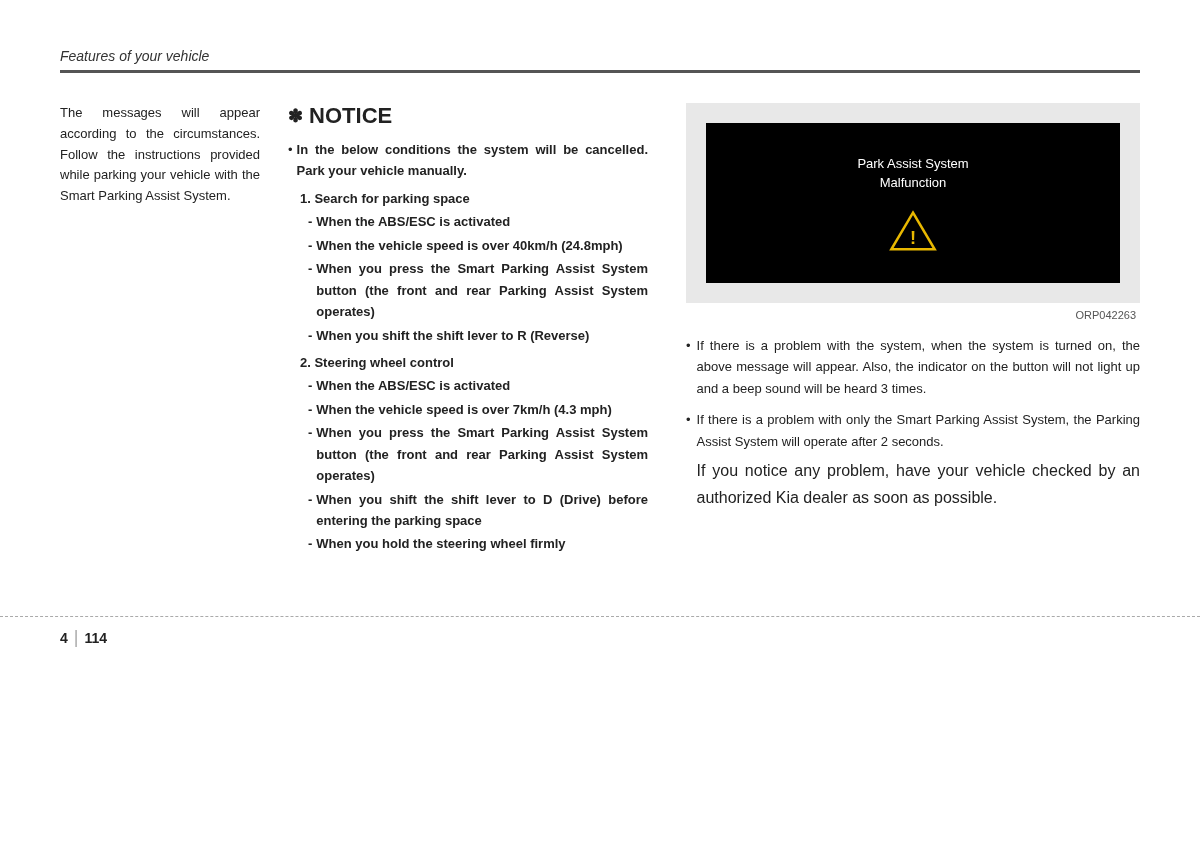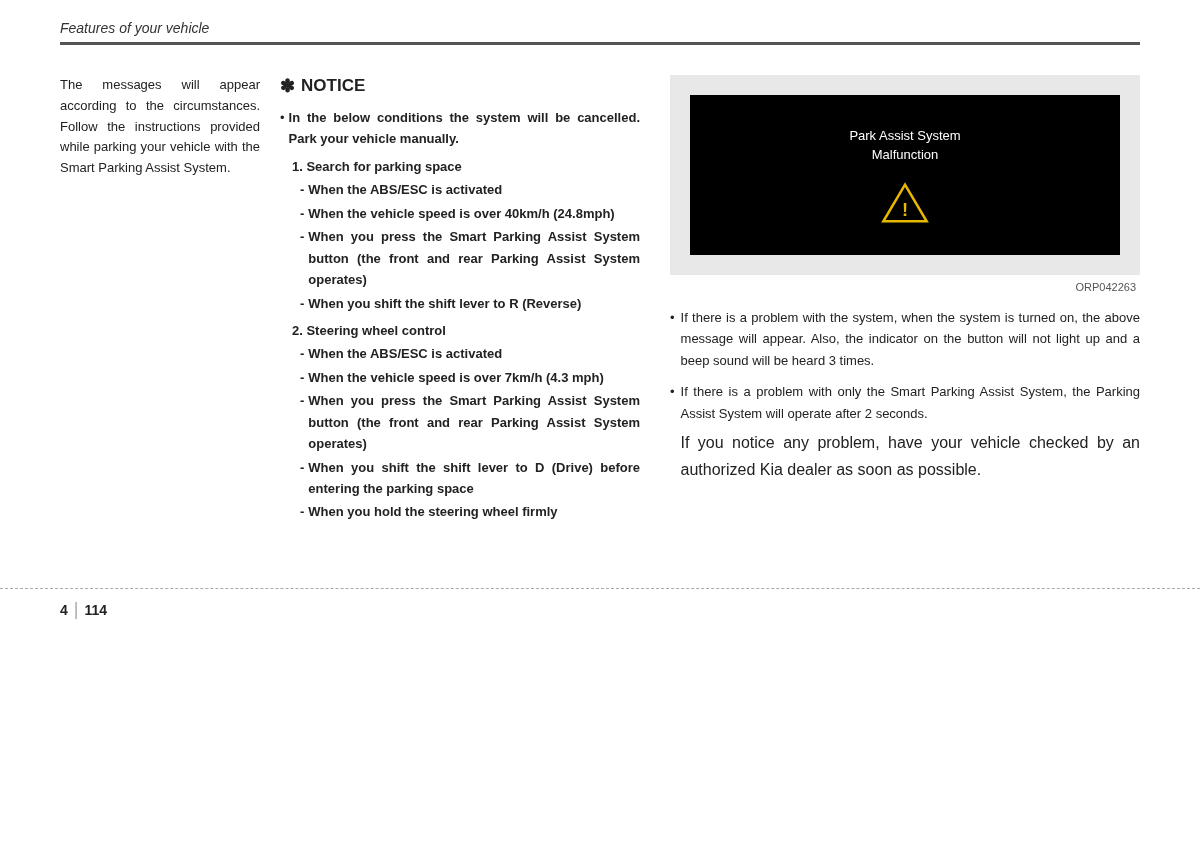--- a/index.html
+++ b/index.html
@@ -16,40 +16,41 @@
       font-size: 13px;
       color: #222;
       overflow: hidden;
     }
 
     .page-wrapper {
       width: 1200px;
       height: 630px;
       position: relative;
       padding: 0 60px;
+      margin-top: 28px;
     }
 
     
     .header {
       padding-top: 20px;
       padding-bottom: 6px;
       border-bottom: 3px solid #555;
       margin-bottom: 30px;
     }
 
     .header-title {
       font-size: 14px;
       font-style: italic;
       color: #333;
     }
 
     
     .content-area {
       display: flex;
-      gap: 0;
+      gap: 8px;
     }
 
     
     .left-column {
       width: 220px;
       flex-shrink: 0;
       padding-right: 20px;
       font-size: 13px;
       line-height: 1.6;
       text-align: justify;
@@ -68,21 +69,21 @@
       gap: 6px;
       margin-bottom: 10px;
     }
 
     .notice-star {
       font-size: 18px;
       font-weight: bold;
     }
 
     .notice-title {
-      font-size: 17px;
+      font-size: 22px;
       font-weight: bold;
     }
 
     .notice-content {
       font-size: 13px;
       line-height: 1.65;
       text-align: justify;
     }
 
     .bullet-item {

